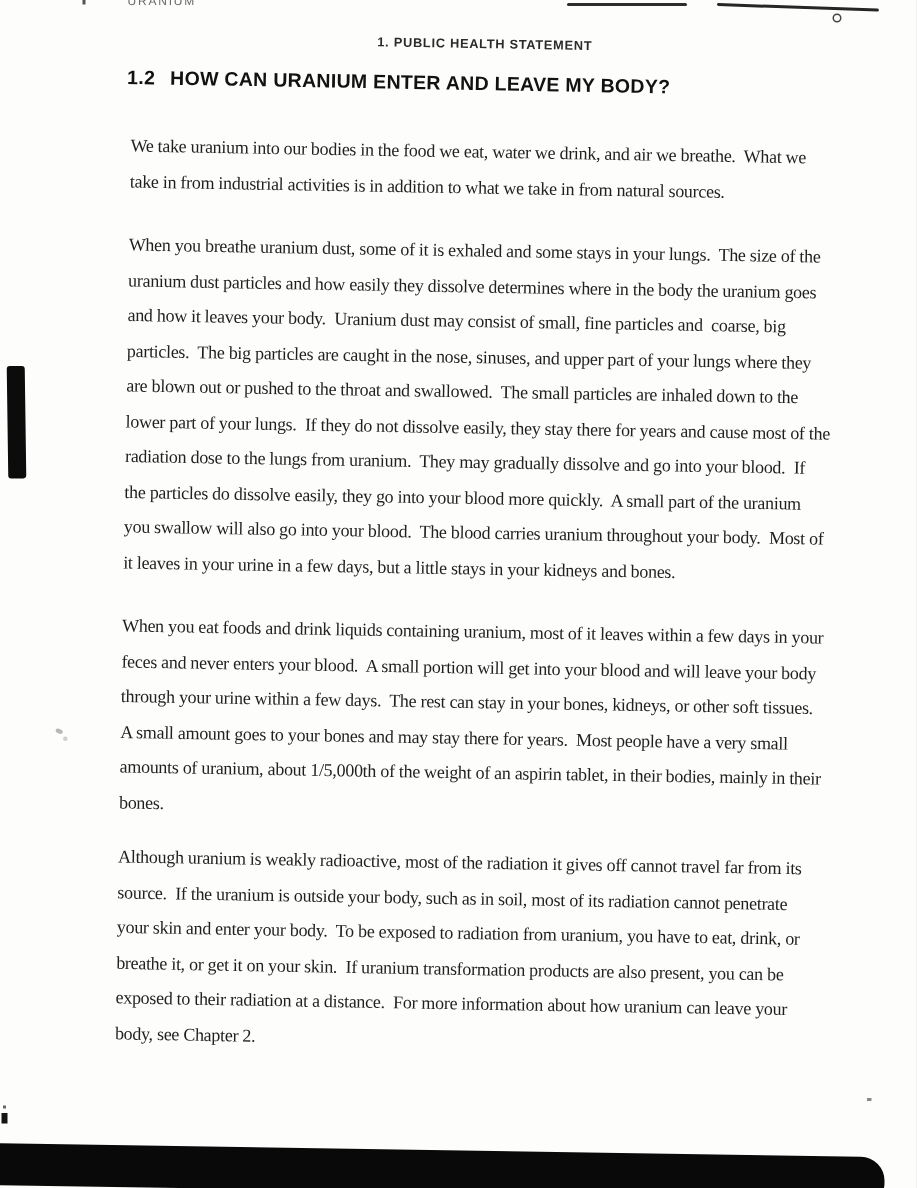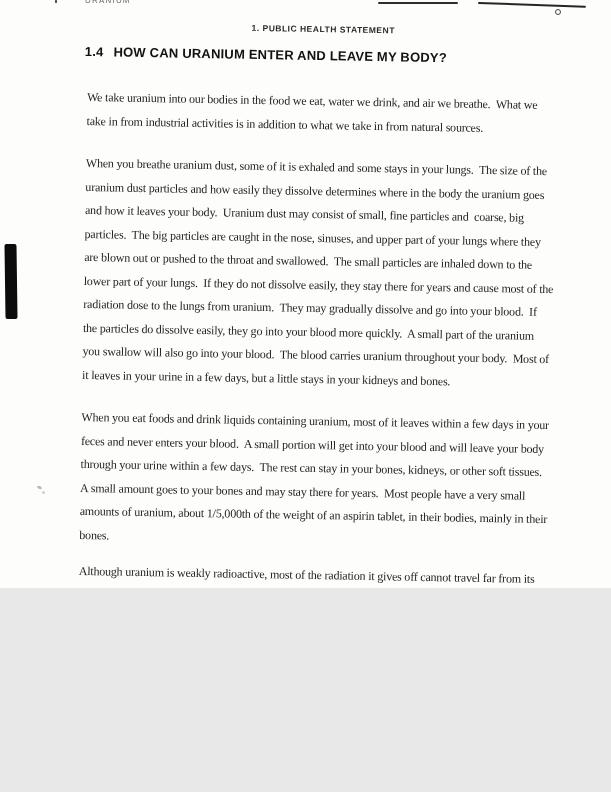--- a/index.html
+++ b/index.html
@@ -3,21 +3,21 @@
 <meta charset="utf-8">
 <style>
   html, body {
     margin: 0;
     padding: 0;
     background: #e8e8e8;
   }
   .page {
     position: relative;
     width: 611px;
-    height: 588px;
+    height: 792px;
     background: #fdfdfc;
     overflow: hidden;
     font-family: "Liberation Serif", serif;
   }
 
   
   .artifact { position: absolute; }
   .corner-dot        { left: 55px;  top: 0;     width: 2px;  height: 3px;  background: #555; }
   .top-line-1        { left: 378px; top: 2px;   width: 80px; height: 2px;  background: #2e2e2e; border-radius: 1px; }
   .top-line-2        { left: 478px; top: 2px;   width: 108px; height: 2px; background: #262626; transform: rotate(2deg); transform-origin: left center; border-radius: 1px; }
@@ -110,21 +110,21 @@
   <div class="artifact right-speck"></div>
   <div class="artifact bottom-band"></div>
 
   <div class="running-header">URANIUM</div>
 
   <div class="content">
 
     <div class="chapter-header">1.  PUBLIC HEALTH STATEMENT</div>
 
     <h1 class="section-heading">
-      <span class="sec-num">1.4</span><span>HOW CAN URANIUM ENTER AND LEAVE MY BODY?</span>
+      <span class="sec-num">1.2</span><span>HOW CAN URANIUM ENTER AND LEAVE MY BODY?</span>
     </h1>
 
     <p class="para para-1">We take uranium into our bodies in the food we eat, water we drink, and air we breathe.  What we take in from industrial activities is in addition to what we take in from natural sources.</p>
 
     <p class="para para-2">When you breathe uranium dust, some of it is exhaled and some stays in your lungs.  The size of the uranium dust particles and how easily they dissolve determines where in the body the uranium goes and how it leaves your body.  Uranium dust may consist of small, fine particles and  coarse, big particles.  The big particles are caught in the nose, sinuses, and upper part of your lungs where they are blown out or pushed to the throat and swallowed.  The small particles are inhaled down to the lower part of your lungs.  If they do not dissolve easily, they stay there for years and cause most of the radiation dose to the lungs from uranium.  They may gradually dissolve and go into your blood.  If the particles do dissolve easily, they go into your blood more quickly.  A small part of the uranium you swallow will also go into your blood.  The blood carries uranium throughout your body.  Most of it leaves in your urine in a few days, but a little stays in your kidneys and bones.</p>
 
     <p class="para para-3">When you eat foods and drink liquids containing uranium, most of it leaves within a few days in your feces and never enters your blood.  A small portion will get into your blood and will leave your body through your urine within a few days.  The rest can stay in your bones, kidneys, or other soft tissues.  A small amount goes to your bones and may stay there for years.  Most people have a very small amounts of uranium, about 1/5,000th of the weight of an aspirin tablet, in their bodies, mainly in their bones.</p>
 
     <p class="para para-4">Although uranium is weakly radioactive, most of the radiation it gives off cannot travel far from its source.  If the uranium is outside your body, such as in soil, most of its radiation cannot penetrate your skin and enter your body.  To be exposed to radiation from uranium, you have to eat, drink, or breathe it, or get it on your skin.  If uranium transformation products are also present, you can be exposed to their radiation at a distance.  For more information about how uranium can leave your body, see Chapter 2.</p>
 

